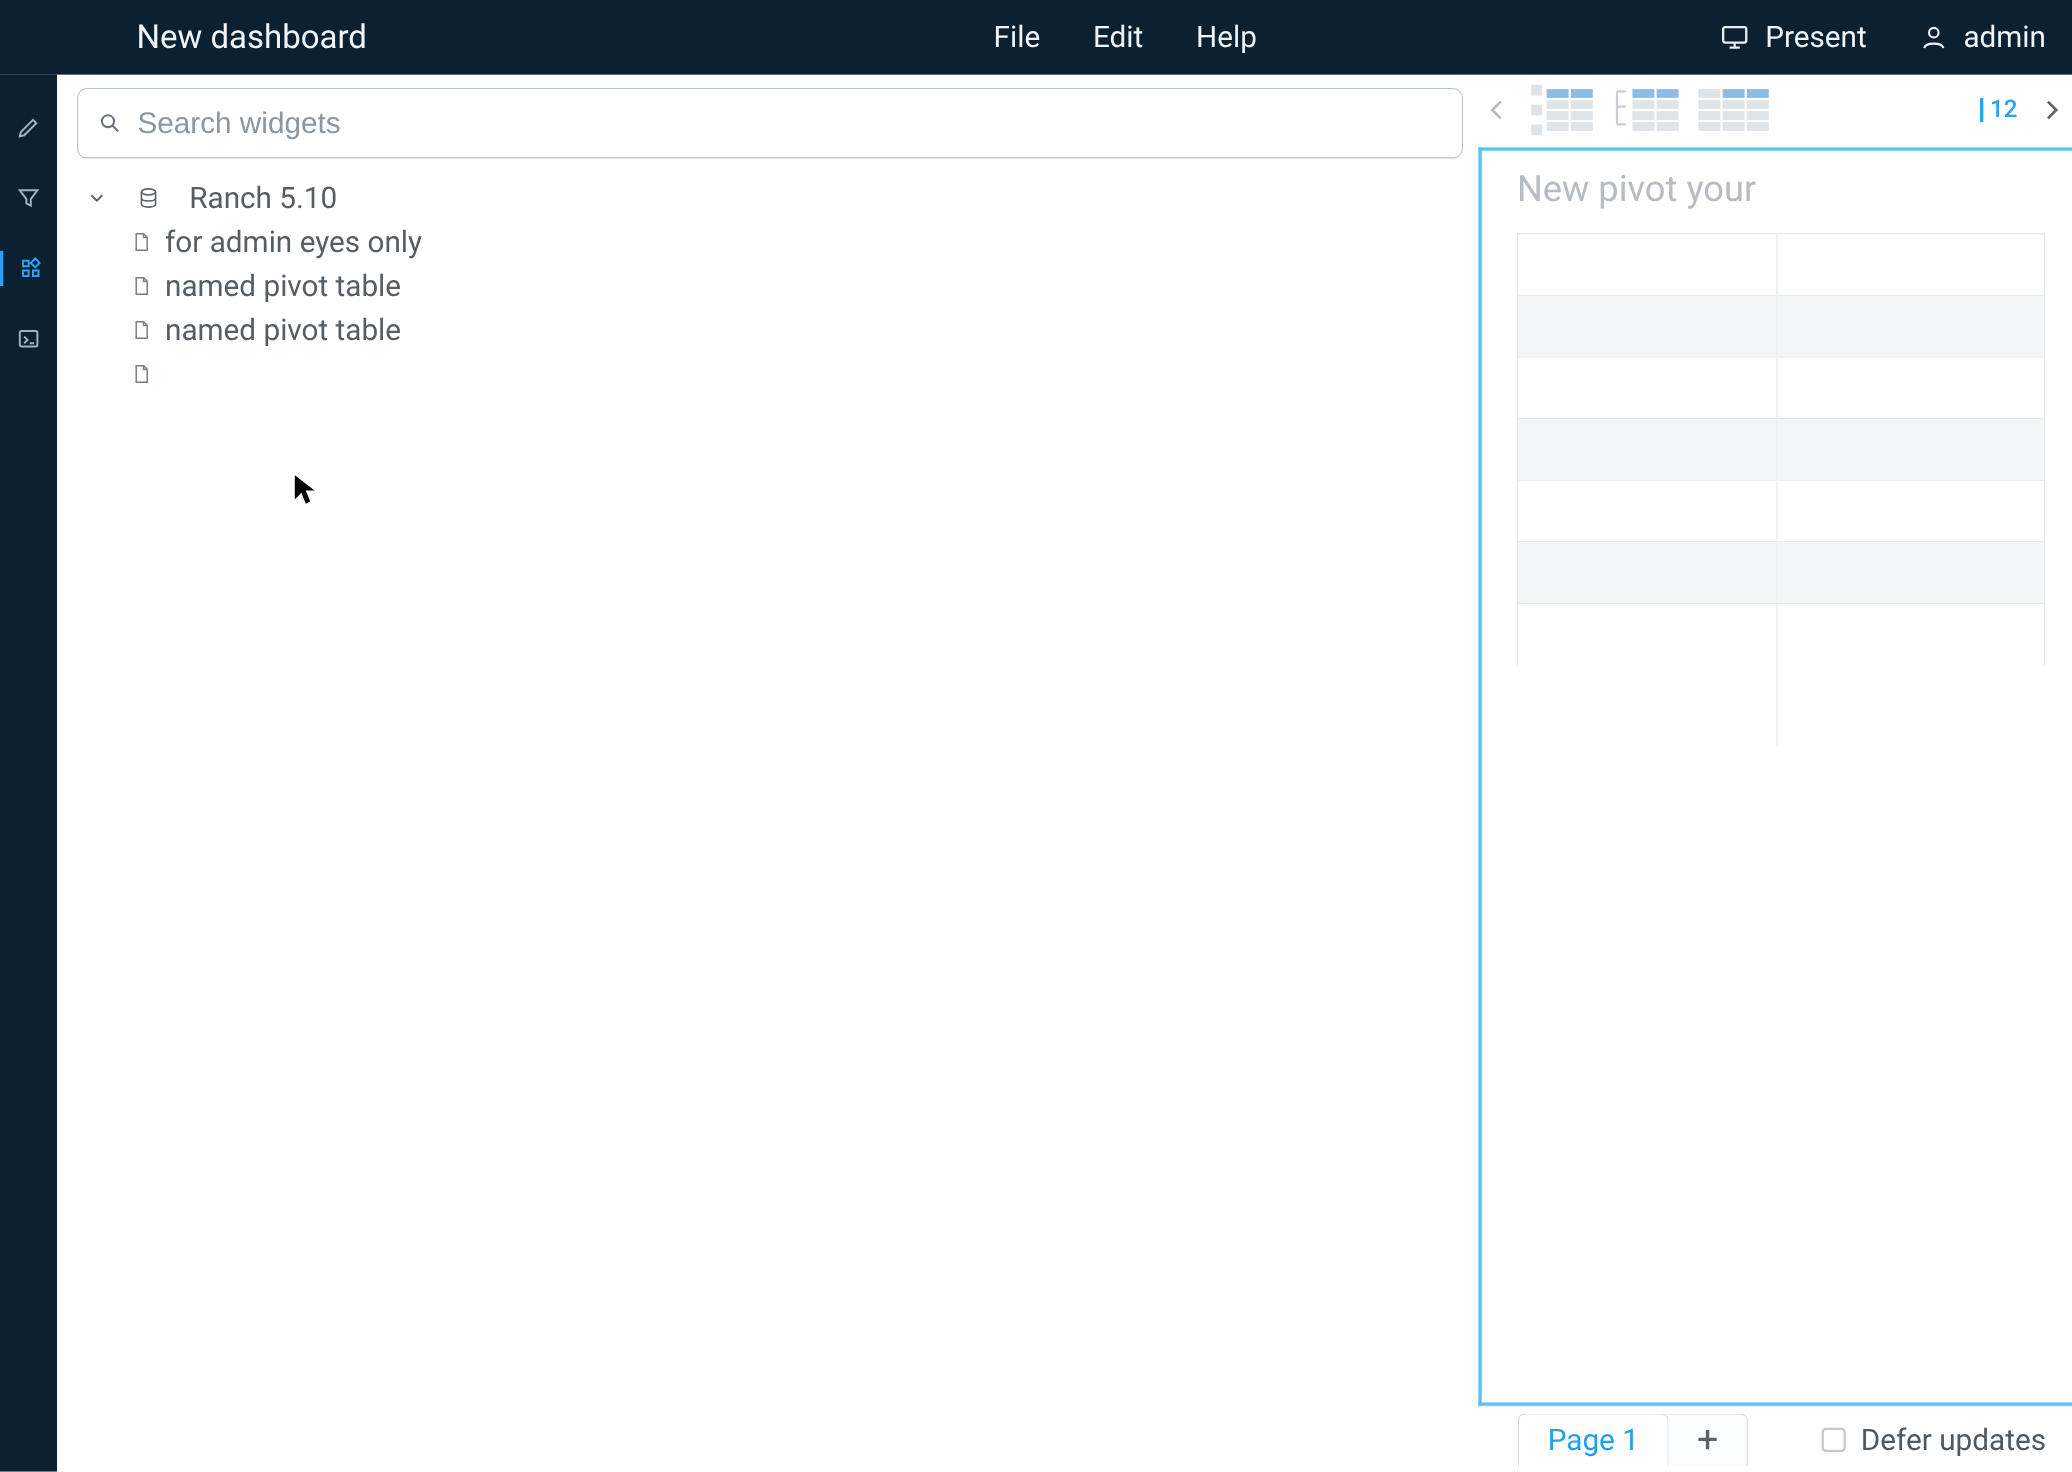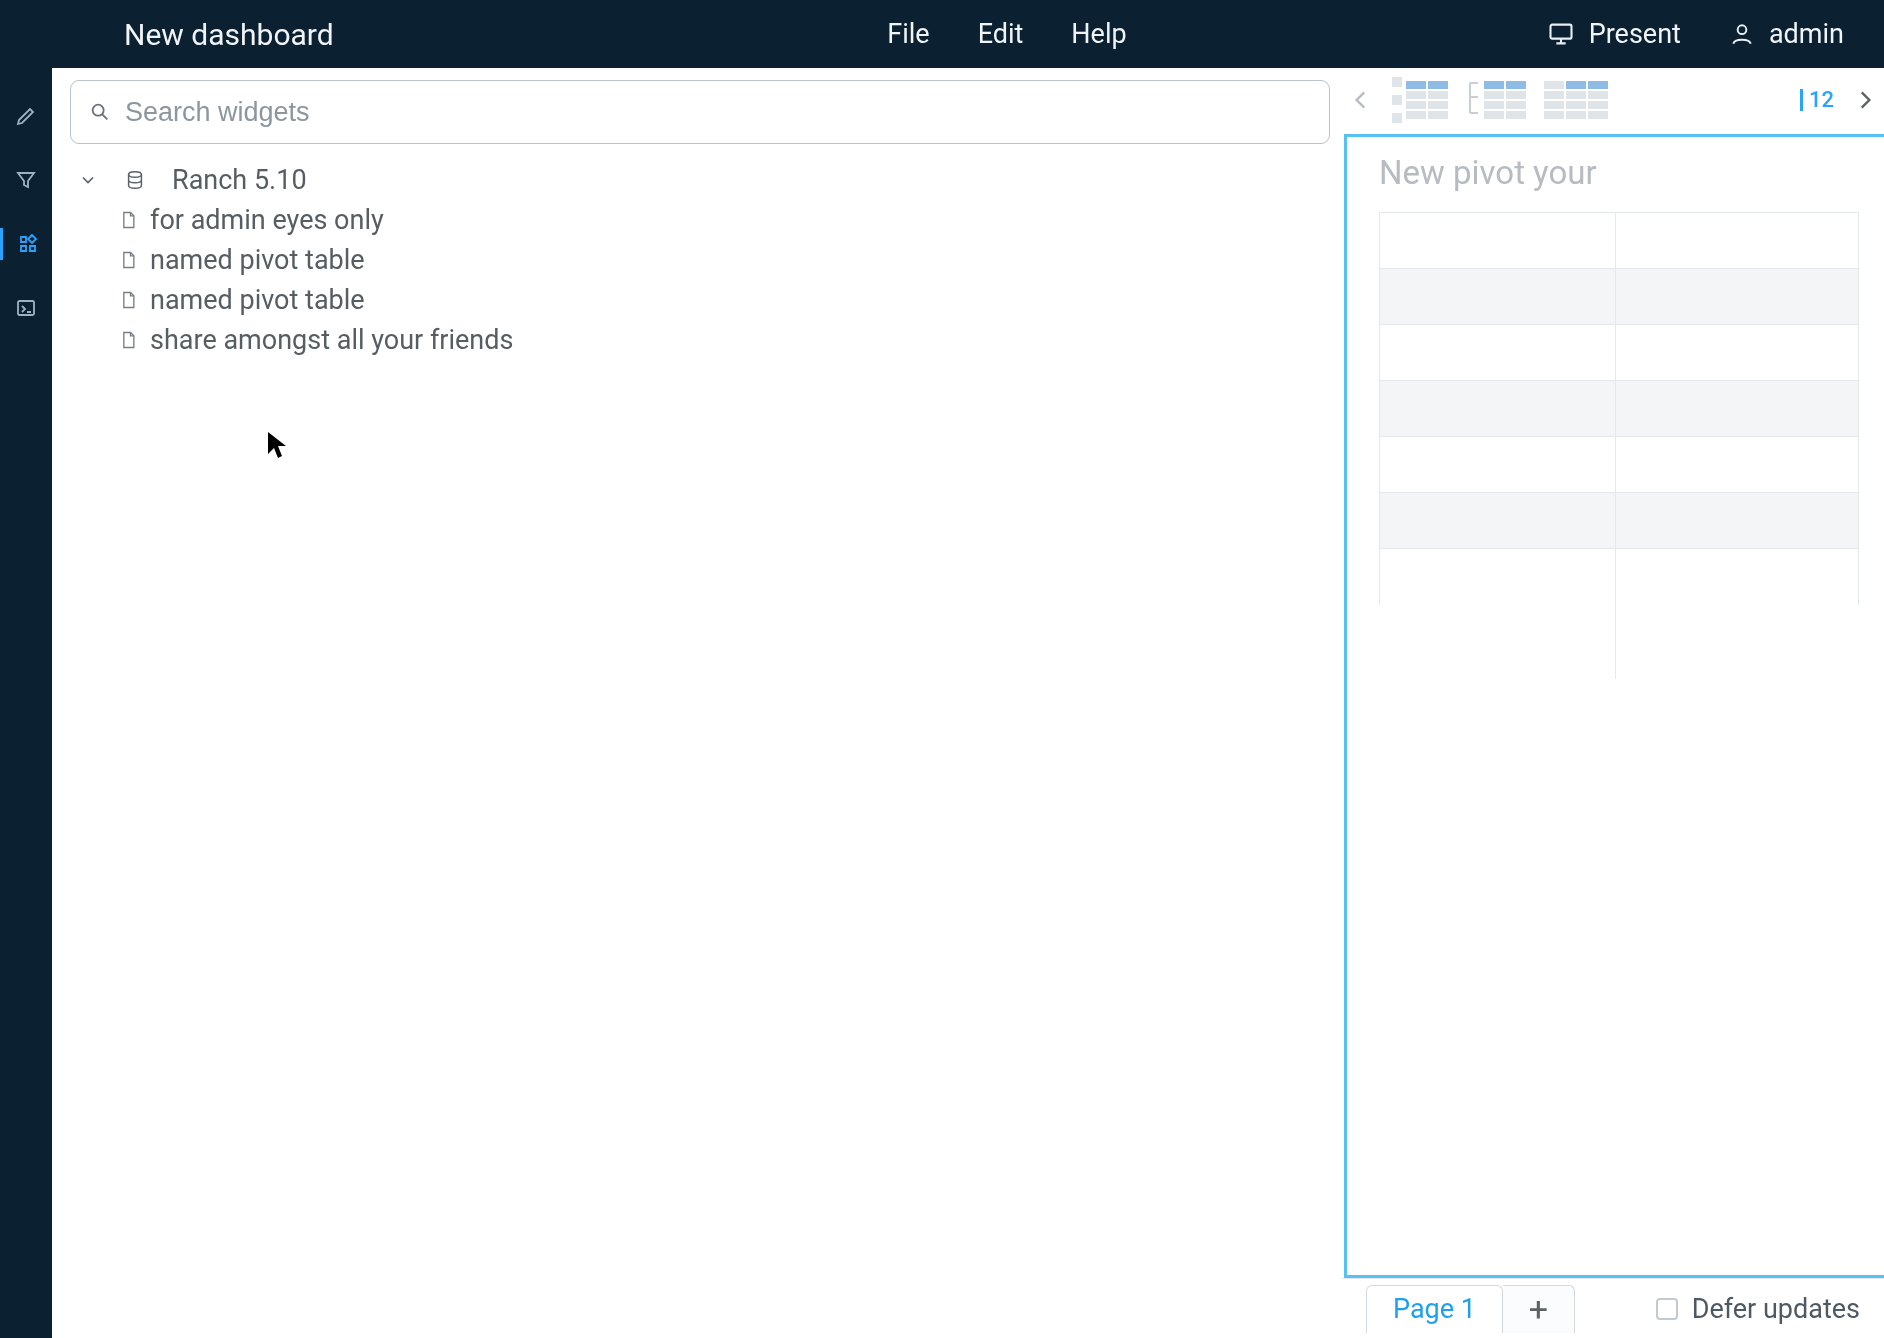--- a/index.html
+++ b/index.html
@@ -6,21 +6,21 @@
   html, body { width: 1884px; height: 1338px; overflow: hidden; font-family: -apple-system, BlinkMacSystemFont, "Segoe UI", Roboto, Helvetica, Arial, sans-serif; }
   body { display: flex; flex-direction: column; }
 
   
   .header {
     height: 68px;
     background: #0b2030;
     color: #f0f4f7;
     display: flex;
     align-items: center;
-    padding: 0 40px 0 0;
+    padding: 0 24px 0 0;
     font-size: 27px;
   }
   .header .title { font-size: 30px; font-weight: 400; margin-left: 124px; }
   .header .menu  { margin-left: auto; display: flex; gap: 48px; }
   .header .menu span { cursor: pointer; }
   .header .right { margin-left: 420px; display: flex; align-items: center; gap: 48px; }
   .header .present, .header .user { display: flex; align-items: center; gap: 14px; cursor: pointer; }
   .header svg { stroke: #e8eef3; }
 
   
@@ -136,21 +136,21 @@
 
   
   .footer {
     height: 60px;
     display:flex;
     align-items:center;
     padding: 0 24px 0 0;
     border-top:1px solid #e5e9ed;
     gap: 0;
   }
-  .footer .pages { display:flex; margin-left: 24px; }
+  .footer .pages { display:flex; margin-left: 38px; }
   .page-tab {
     height:48px;
     padding: 0 26px;
     display:flex;
     align-items:center;
     font-size:27px;
     color:#1e9ff2;
     border:1.5px solid #d2d8dd;
     border-bottom:none;
     border-radius: 6px 6px 0 0;
@@ -273,21 +273,20 @@
             <path d="M7 3h8l4 4v14H7z"></path>
             <path d="M15 3v4h4"></path>
           </svg>
         <span>named pivot table</span>
       </div>
       <div class="tree-item">
         <svg class="file" width="20" height="20" viewBox="0 0 24 24" fill="none" stroke-width="1.6">
             <path d="M7 3h8l4 4v14H7z"></path>
             <path d="M15 3v4h4"></path>
           </svg>
-        <span>share amongst all your friends</span>
       </div>
     </div>
   </div>
 
   <div class="canvas">
 
     <div class="toolbar">
       <svg class="nav" width="26" height="26" viewBox="0 0 24 24" fill="none" stroke-width="2.2">
           <path d="M15 5l-7 7 7 7"></path>
         </svg>

